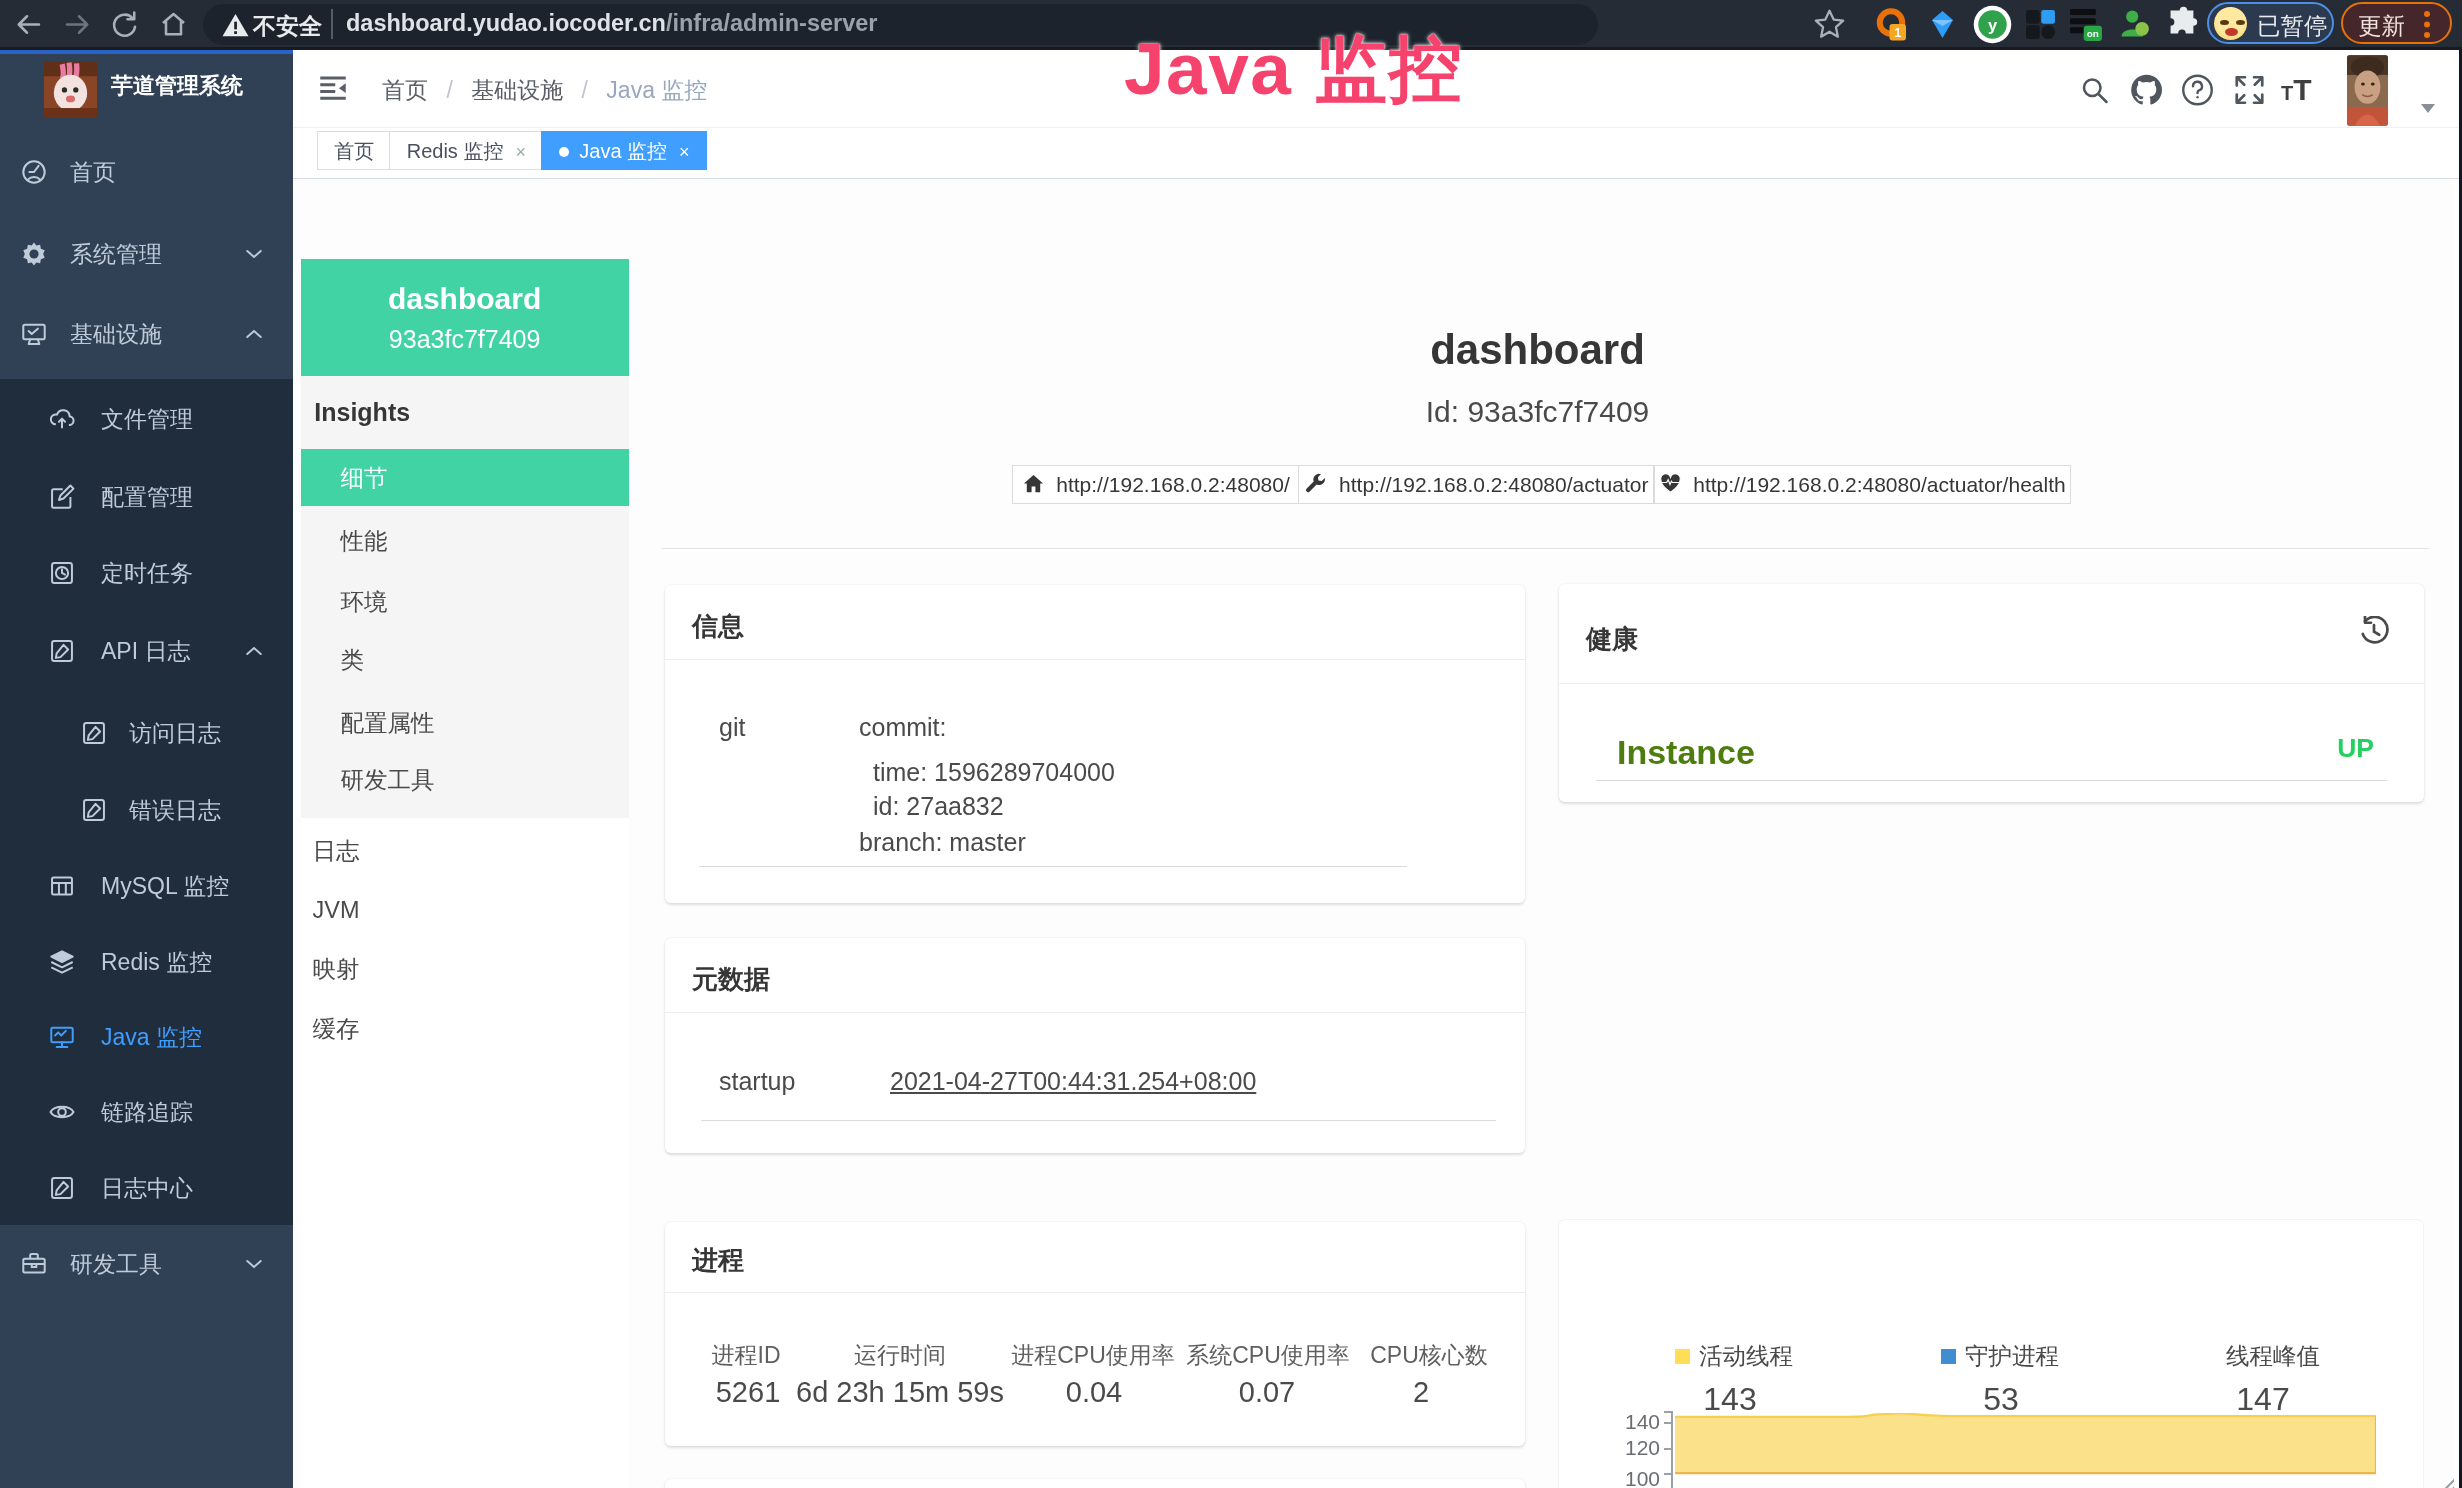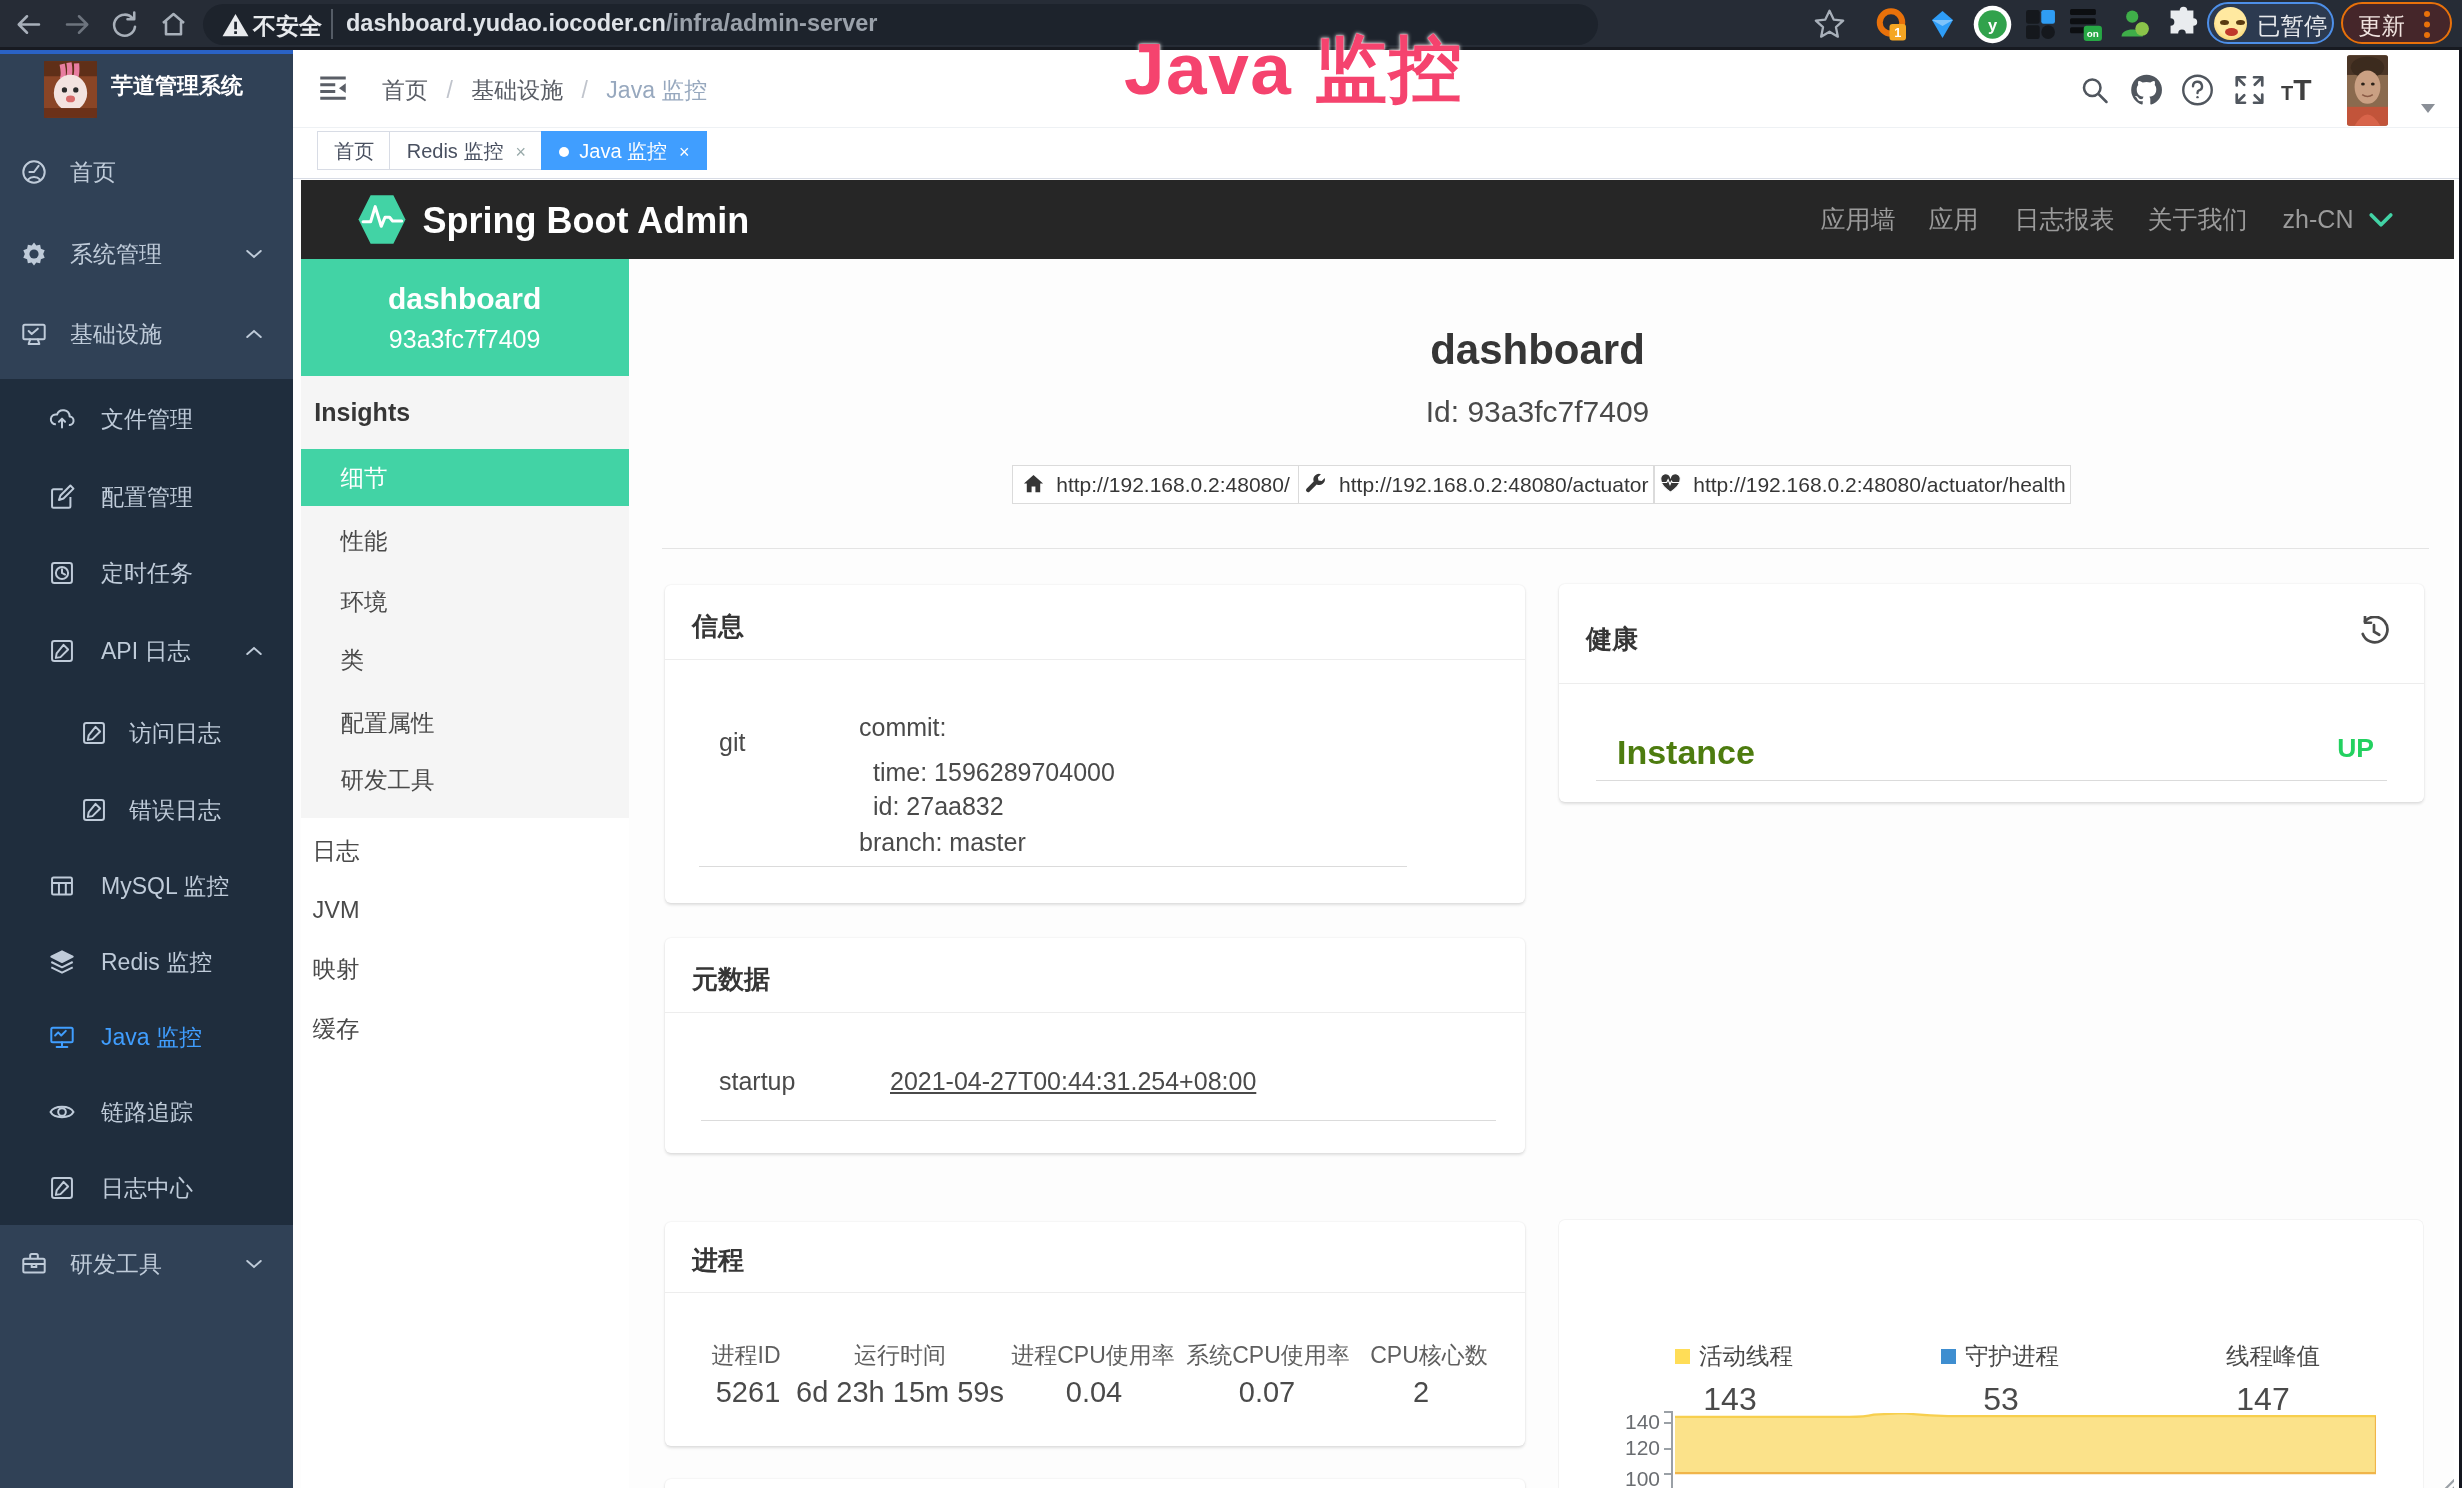--- a/index.html
+++ b/index.html
@@ -336,35 +336,20 @@
   <div id="nav-caret"></div>
 </div>
 
 <div id="tags" class="abs">
   <div class="tag" style="left:23.5px">首页</div>
   <div class="tag" style="left:96px">Redis 监控<span class="x">×</span></div>
   <div class="tag active" style="left:248px"><span class="dot"></span>Java 监控<span class="x">×</span></div>
 </div>
 
 <div id="sba" class="abs">
-  <div id="sba-header">
-    <svg style="position:absolute;left:56px;top:13px" width="50" height="53" viewBox="0 0 66 70">
-      <polygon points="18,3 48,3 64,35 48,67 18,67 2,35" fill="#42d3a5"></polygon>
-      <path d="M8 38 h10 l6 -20 l8 26 l5 -12 h6 l4 5 h12" fill="none" stroke="#fff" stroke-width="4" stroke-linecap="round" stroke-linejoin="round"></path>
-    </svg>
-    <div id="sba-logo-text">Spring Boot Admin</div>
-    <div class="sba-menu" style="left:1520px">应用墙</div>
-    <div class="sba-menu" style="left:1628px">应用</div>
-    <div class="sba-menu" style="left:1714px">日志报表</div>
-    <div class="sba-menu" style="left:1847px">关于我们</div>
-    <div class="sba-menu" style="left:1982px">zh-CN</div>
-    <svg style="position:absolute;left:2067px;top:29px" width="26" height="21" viewBox="0 0 34 28" fill="none" stroke="#42d3a5" stroke-width="5" stroke-linecap="round" stroke-linejoin="round">
-      <path d="M4 8 L17 21 L30 8"></path>
-    </svg>
-  </div>
 
   <div id="sba-side">
     <div id="sba-green">
       <div class="l1">dashboard</div>
       <div class="l2">93a3fc7f7409</div>
     </div>
     <div id="xijie">细节</div>
     <div id="insights">Insights</div>
     <div id="graylist"></div>
     <div class="sideitem" style="top:282px">性能</div>
@@ -392,21 +377,21 @@
             <path d="M12 21 C5 16 2 12 2 8.5 A4.5 4.5 0 0 1 12 5.5 A4.5 4.5 0 0 1 22 8.5 C22 12 19 16 12 21 Z M3 11 h5 l1.5-3 2 5 1.5-3.5 1 1.5 h7" stroke="#fff" stroke-width="1.2"></path>
           </svg>&nbsp; http://192.168.0.2:48080/actuator/health</div>
     </div>
     <div id="mainhr"></div>
   </div>
 
   <div class="card" style="left:372px; top:405px; width:860px; height:318px;">
     <div class="hd" style="height:75px;">
         <div class="t" style="top:24px;">信息</div>
       </div>
-    <div class="kv" style="left:54px; top:128px;margin-top:15px;">git</div>
+    <div class="kv" style="left:54px; top:128px;">git</div>
     <div class="kv" style="left:194px; top:128px;">commit:</div>
     <div class="kv" style="left:208px; top:173px;">time: 1596289704000</div>
     <div class="kv" style="left:208px; top:207px;">id: 27aa832</div>
     <div class="kv" style="left:194px; top:243px;">branch: master</div>
     <div class="hr" style="left:34px; top:281px; width:708px;"></div>
   </div>
 
   <div class="card" style="left:1266px; top:404px; width:865px; height:218px;">
     <div class="hd" style="height:100px;">
         <div class="t" style="top:38px;">健康</div>

